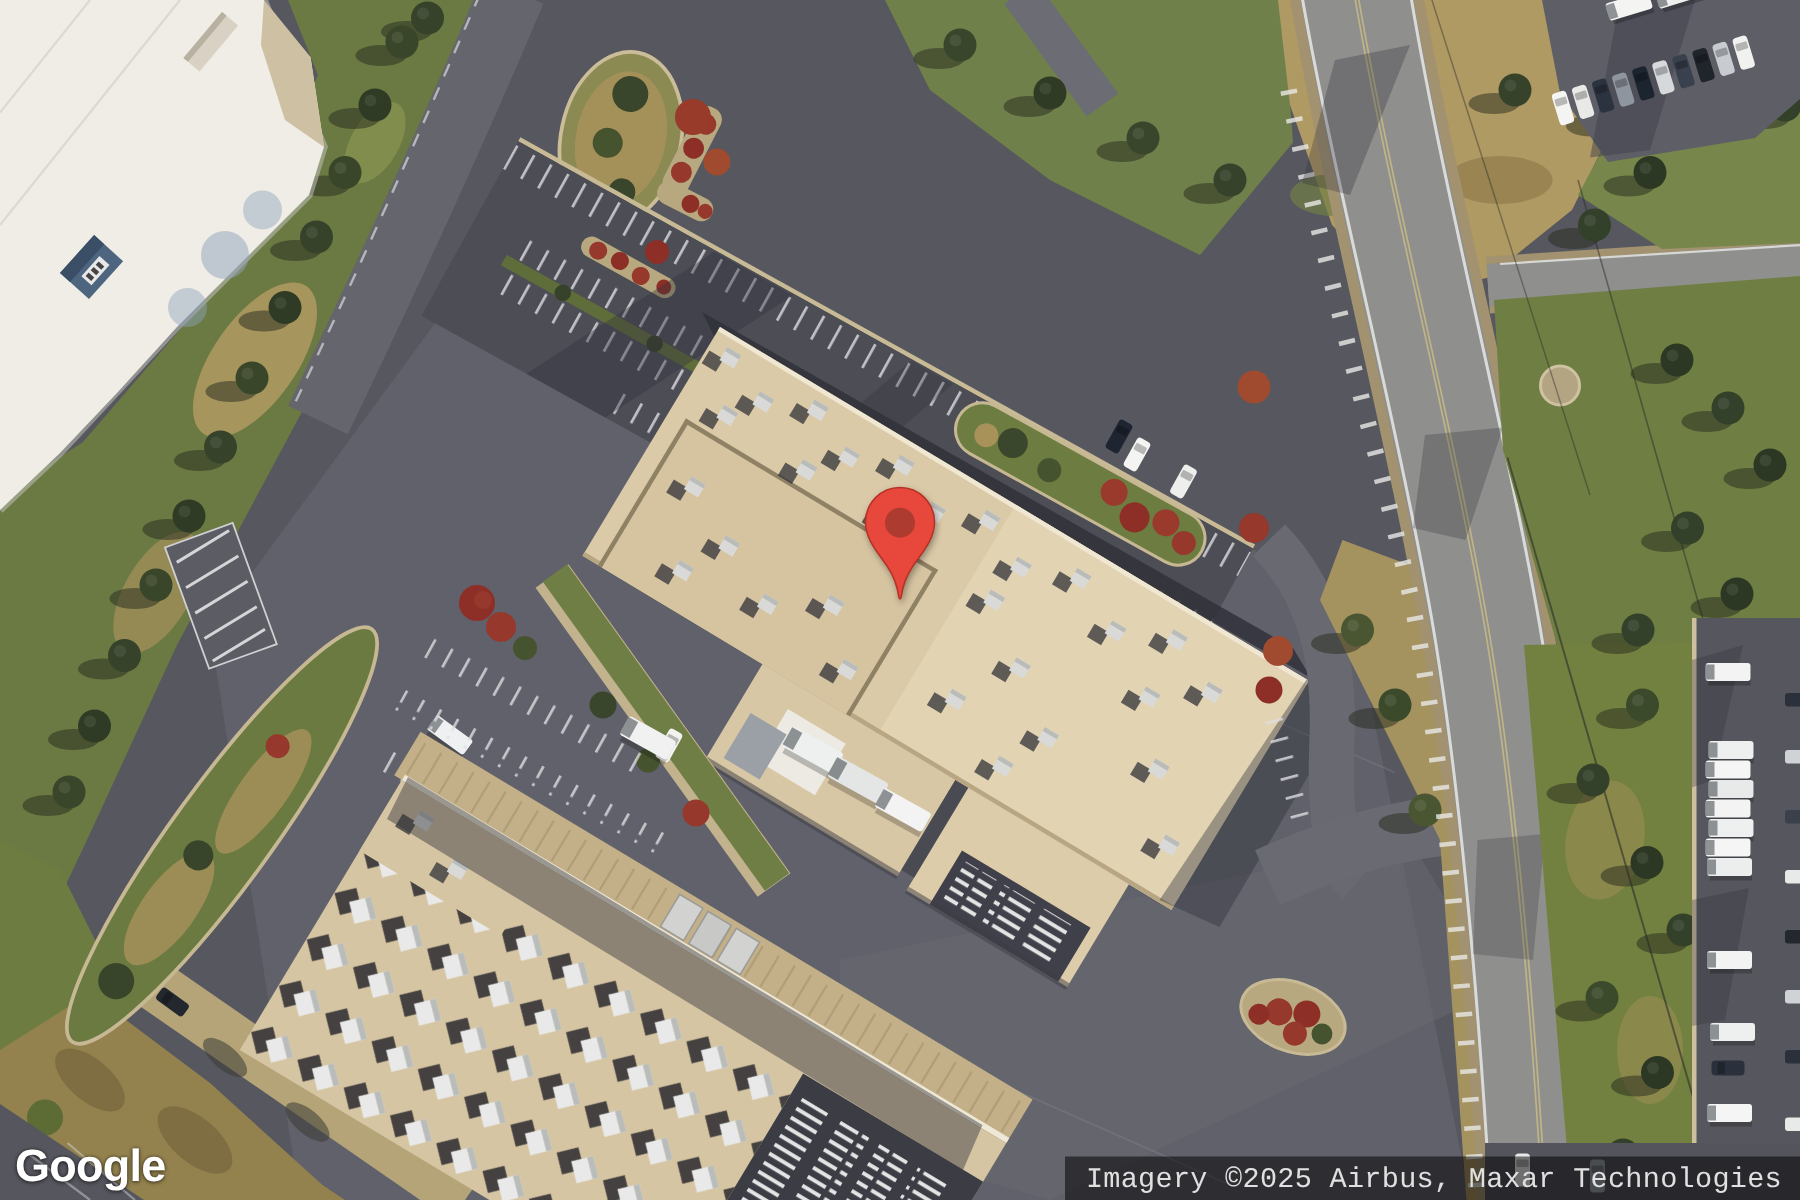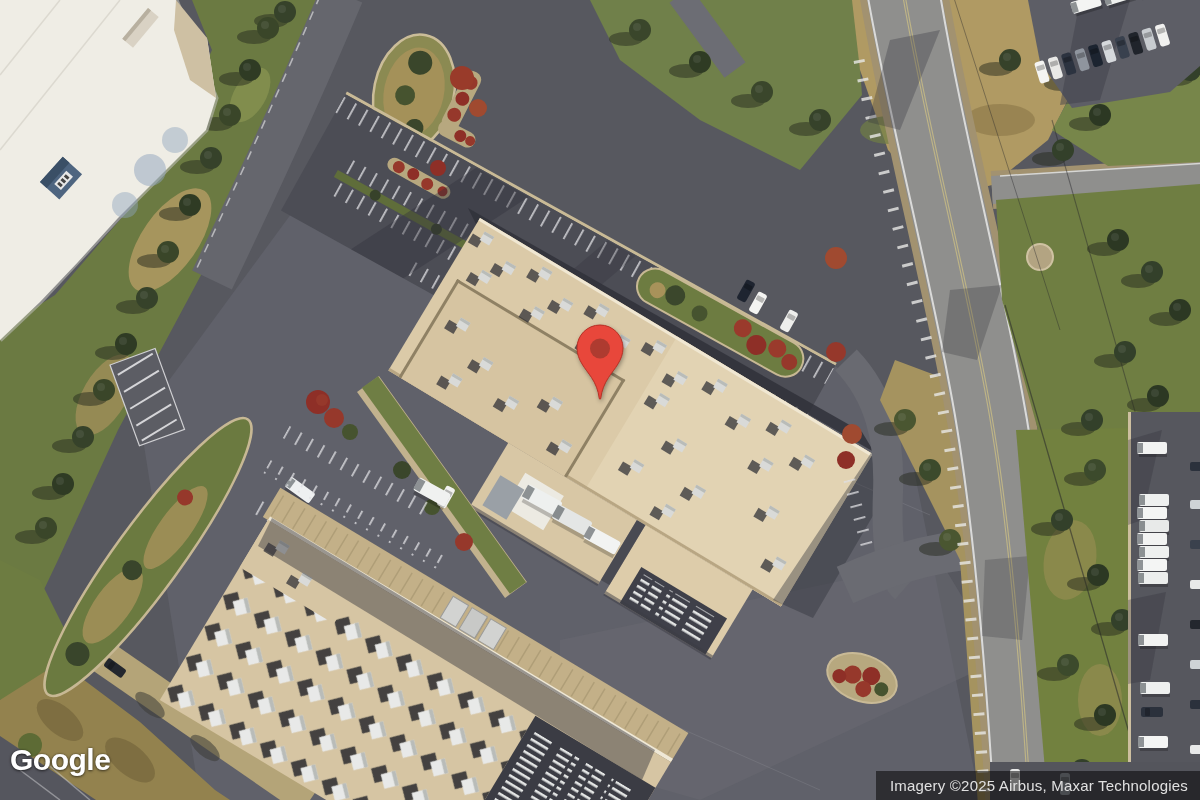--- a/index.html
+++ b/index.html
@@ -6,34 +6,34 @@
   .map-viewport{
     position:relative;width:1200px;height:800px;overflow:hidden;
     font-family:"Liberation Sans",sans-serif;background:#57585f;cursor:grab;
   }
   .map-viewport svg.scene{position:absolute;left:0;top:0;display:block;}
   .map-pin{
     position:absolute;left:575px;top:324px;width:50px;height:78px;
     filter:drop-shadow(1px 2px 2px rgba(0,0,0,.35));
   }
   .google-logo{
-    position:absolute;left:10px;bottom:23px;
+    position:absolute;left:10px;bottom:5px;
     color:#fff;font-size:30px;font-weight:600;letter-spacing:-0.5px;
     text-shadow:0 1px 3px rgba(0,0,0,.55),0 0 2px rgba(0,0,0,.4);
     user-select:none;
     margin-top:46px;
   }
   .attribution-bar{
     position:absolute;right:0;bottom:0;height:29px;
     display:flex;align-items:center;
     background:rgba(0,0,0,.52);
     padding:0 12px 0 14px;
   }
   .attribution-bar span{
-    color:#e0e0e0;font-size:15px;letter-spacing:.2px;white-space:nowrap;
+    color:#e0e0e0;font-size:19px;letter-spacing:.2px;white-space:nowrap;font-family:Liberation Mono, monospace;
   }
 </style>
 </head>
 <body>
 
 <div class="map-viewport">
 
 <svg class="scene" width="1200" height="800" viewBox="0 0 1200 800">
 <defs>
   <pattern id="ticks" width="13" height="26" patternUnits="userSpaceOnUse">

